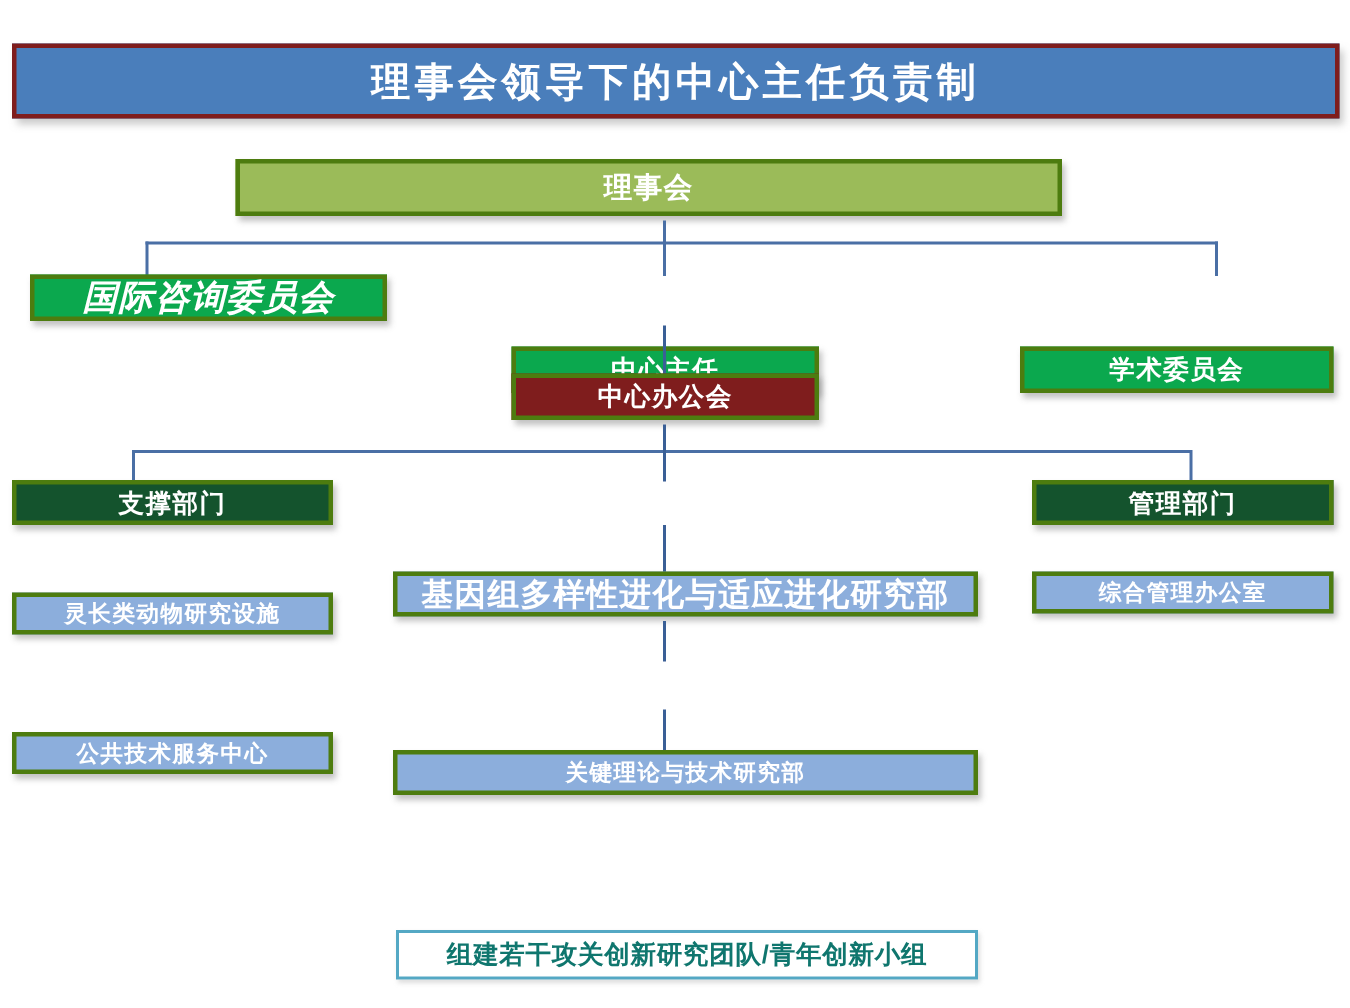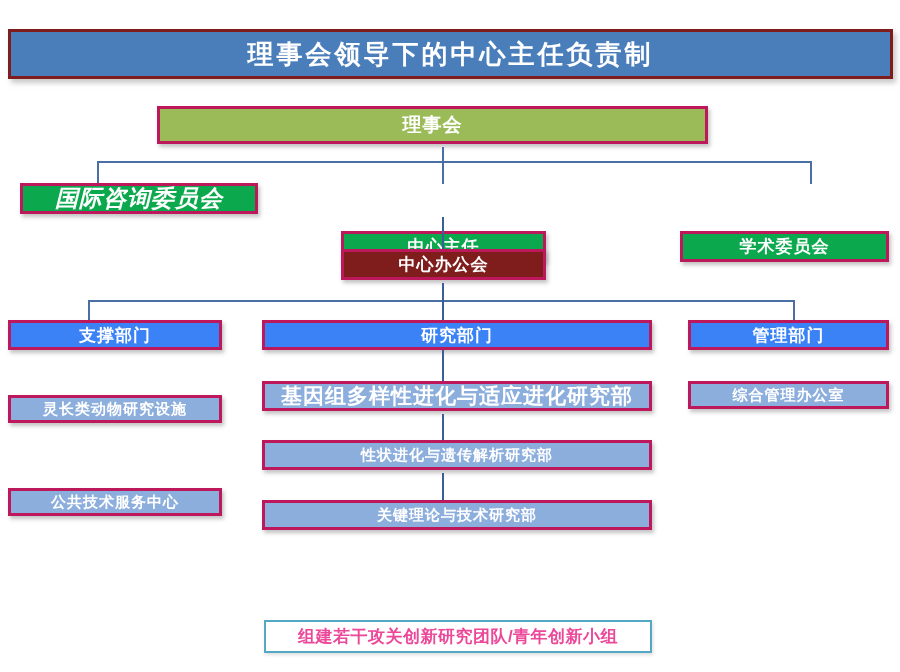--- a/index.html
+++ b/index.html
@@ -13,40 +13,40 @@
   #chart{position:absolute;left:0;top:0;width:900px;height:672px;}
 
   
   .node{
     position:absolute;
     box-sizing:border-box;
     display:flex;align-items:center;justify-content:center;
     color:#ffffff;
     font-weight:bold;
     white-space:nowrap;
-    border:3px solid #be185d;
+    border:3px solid #4d7c0f;
     box-shadow:2px 3px 4px rgba(120,120,120,0.45);
     letter-spacing:1px;
   }
 
   
   .title-banner{
     left:8px;top:29px;width:885px;height:50px;
     background:#4a7ebb;
     font-size:26px;
     letter-spacing:3px;
     border:3px solid #7f1d1d;
     box-shadow:3px 4px 5px rgba(150,150,150,0.5);
   }
 
   
   .olive  {background:#9bbb59;}
   .green  {background:#0ba84e;}
   .teal   {background:#7f1d1d;}
-  .dblue  {background:#3b82f6;}
+  .dblue  {background:#14532d;}
   .lblue  {background:#8caedc;}
 
   
   .n-board      {left:157px;top:106px;width:551px;height:38px;font-size:19px;}
   .n-intl       {left:20px;  top:183px;width:238px;height:31px;font-size:23px;font-style:italic;}
   .n-director   {left:341px;top:183px;width:205px;height:31px;font-size:17px;margin-top:48px;}
   .n-academic   {left:680px;top:183px;width:209px;height:31px;font-size:17px;margin-top:48px;}
   .n-office     {left:341px;top:249px;width:205px;height:31px;font-size:17px;}
 
   .n-support    {left:8px;  top:320px;width:214px;height:30px;font-size:17px;}
@@ -62,21 +62,21 @@
 
   .n-admin      {left:688px;top:381px;width:201px;height:28px;font-size:15px;}
 
   .n-teams{
     position:absolute;
     left:264px;top:620px;width:388px;height:33px;
     box-sizing:border-box;
     display:flex;align-items:center;justify-content:center;
     background:#ffffff;
     border:2px solid #54a8c4;
-    color:#ec4899;
+    color:#0f766e;
     font-size:17px;font-weight:bold;letter-spacing:0.5px;
     white-space:nowrap;
     box-shadow:1px 2px 3px rgba(160,160,160,0.35);
   }
 
   
   .conn{position:absolute;background:#4a6fa5;}
   .conn.h{height:2px;}
   .conn.v{width:2px;}
   .conn.dark{background:#3a5f96;}
@@ -107,35 +107,33 @@
   <div class="node teal n-office">中心办公会</div>
 
   <div class="conn v dark" style="left:442px;top:283px;height:18px;"></div>
   <div class="conn h" style="left:88px;top:300px;width:706px;"></div>
   <div class="conn v" style="left:88px;top:300px;height:21px;"></div>
   <div class="conn v dark" style="left:442px;top:300px;height:21px;"></div>
   <div class="conn v" style="left:793px;top:300px;height:21px;"></div>
 
   <div class="node dblue n-support">支撑部门</div>
 
-  <div class="node dblue n-research">研究部门</div>
 
   <div class="node dblue n-manage">管理部门</div>
 
   <div class="node lblue n-primate">灵长类动物研究设施</div>
 
   <div class="node lblue n-pubtech">公共技术服务中心</div>
 
   <div class="conn v dark" style="left:442px;top:350px;height:32px;"></div>
 
   <div class="node lblue n-genome">基因组多样性进化与适应进化研究部</div>
 
   <div class="conn v dark" style="left:442px;top:414px;height:27px;"></div>
 
-  <div class="node lblue n-trait">性状进化与遗传解析研究部</div>
 
   <div class="conn v dark" style="left:442px;top:473px;height:28px;"></div>
 
   <div class="node lblue n-theory">关键理论与技术研究部</div>
 
   <div class="node lblue n-admin">综合管理办公室</div>
 
   <div class="n-teams">组建若干攻关创新研究团队/青年创新小组</div>
 
 </div>

